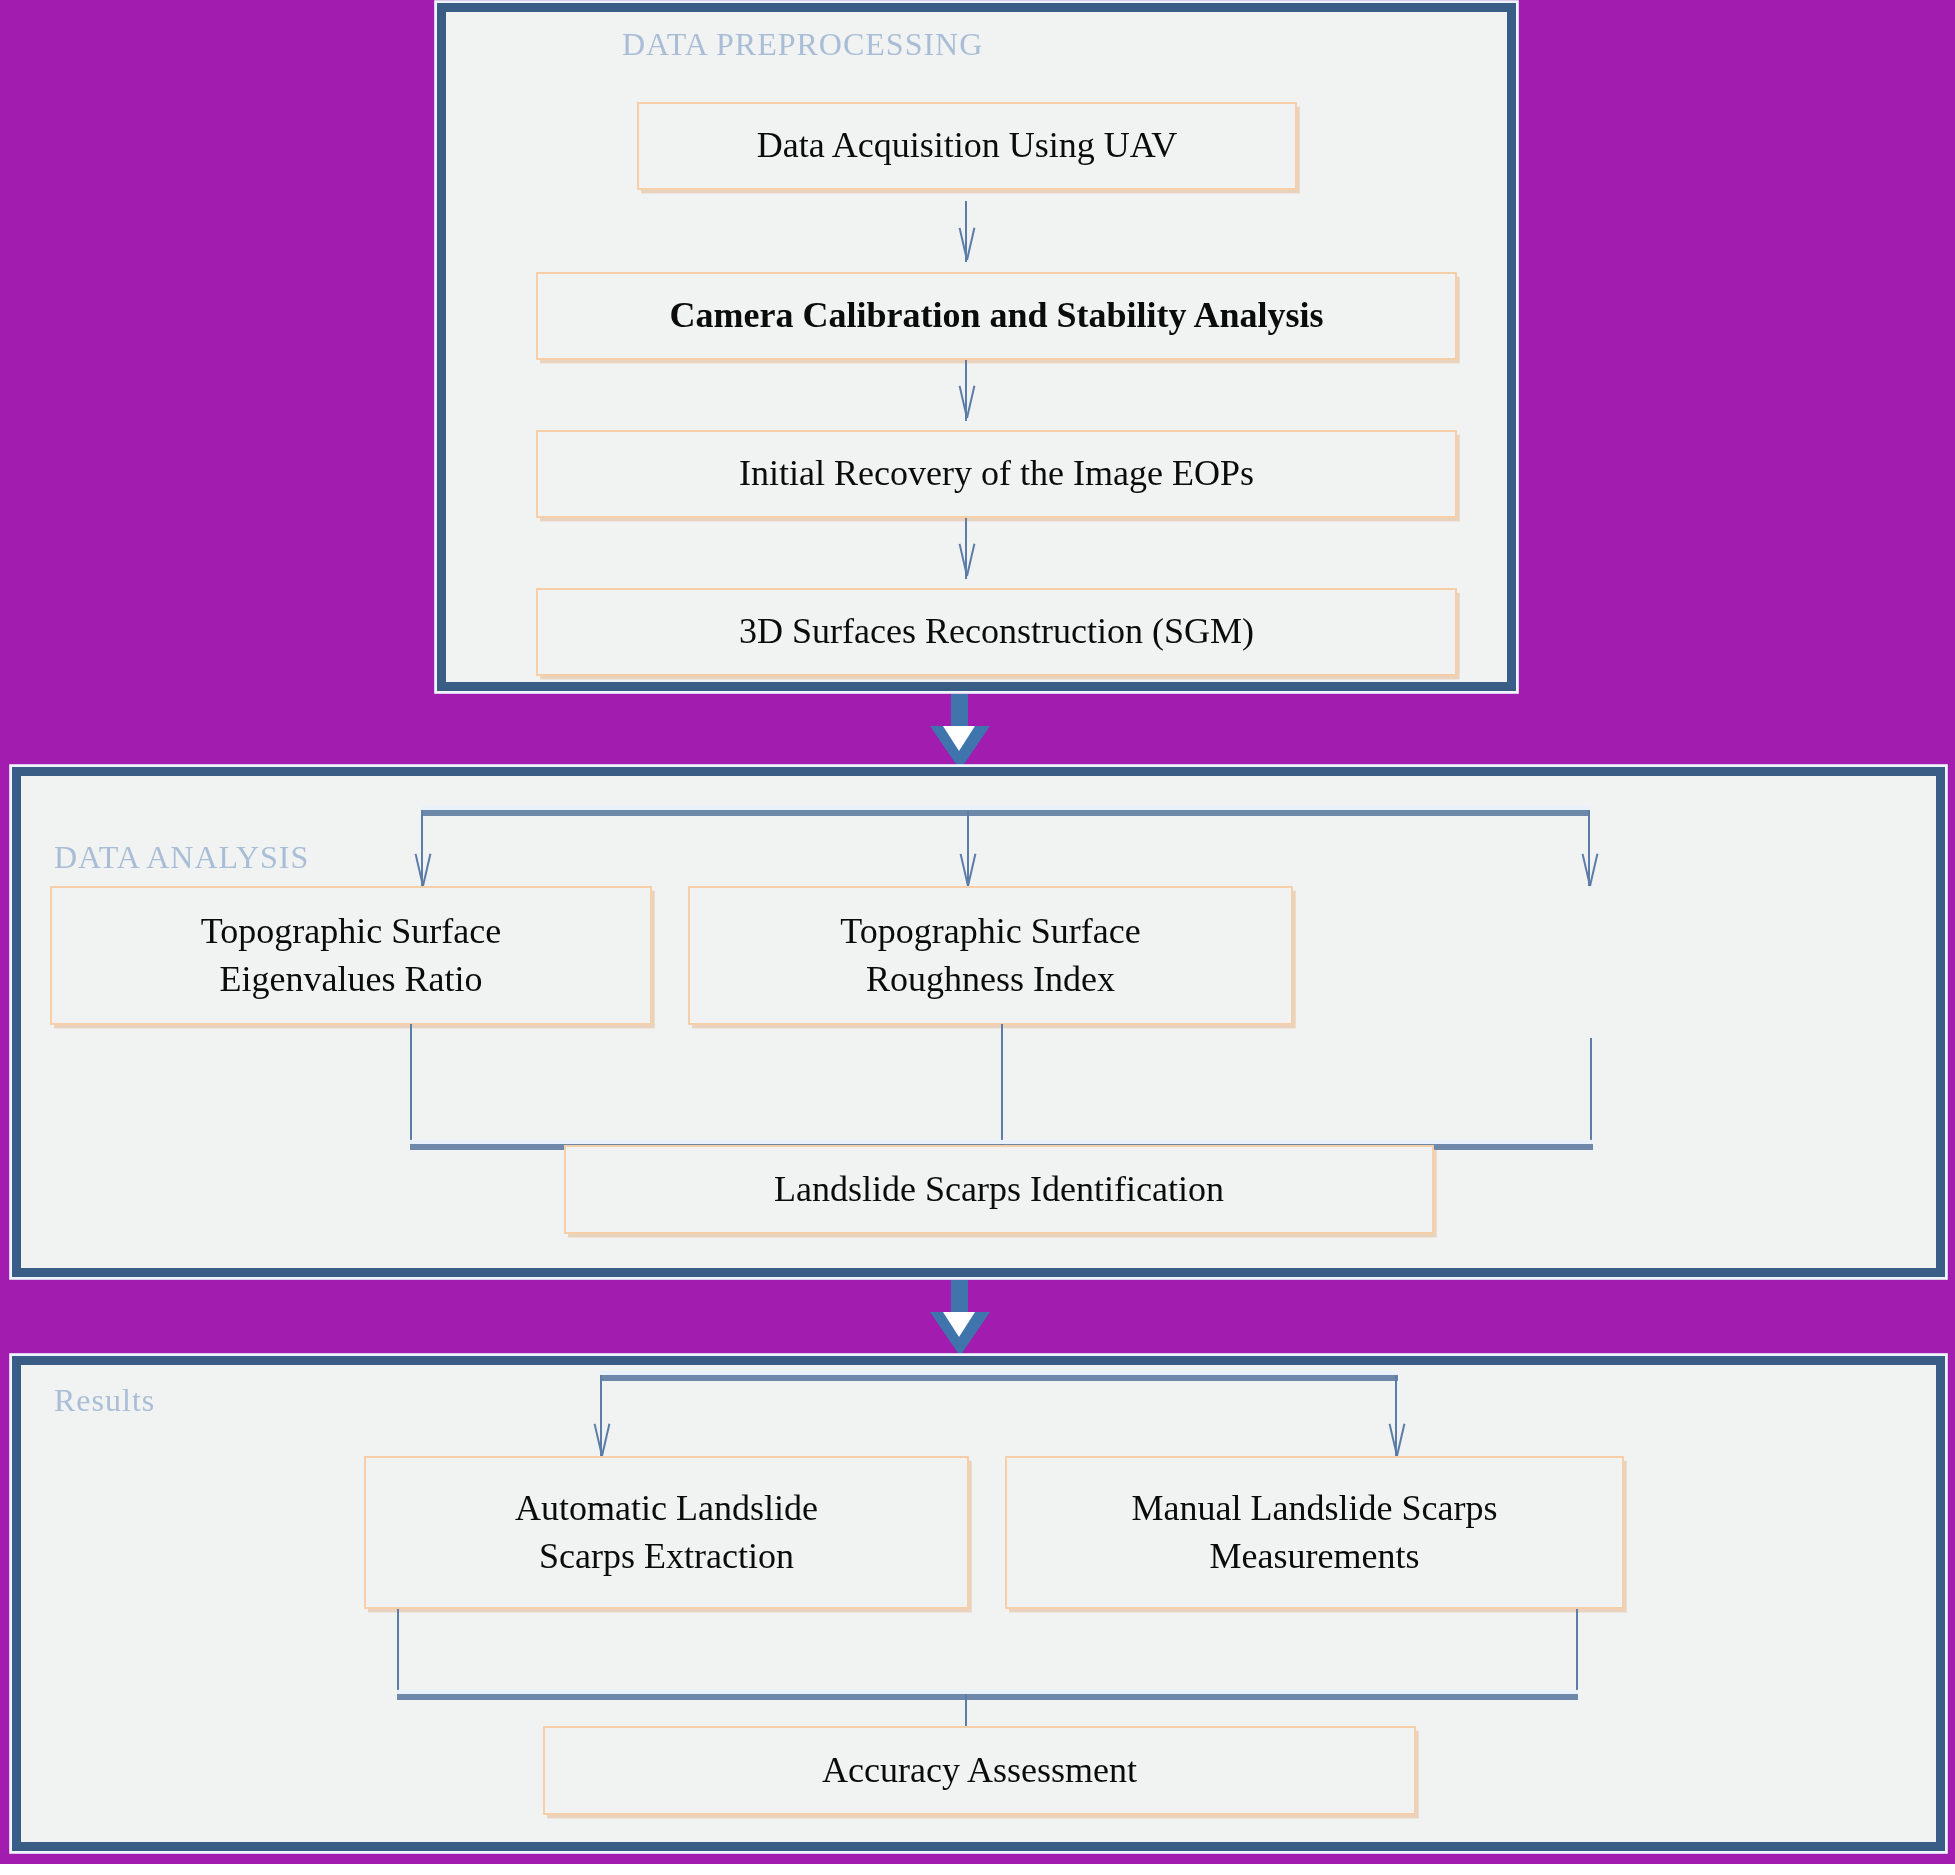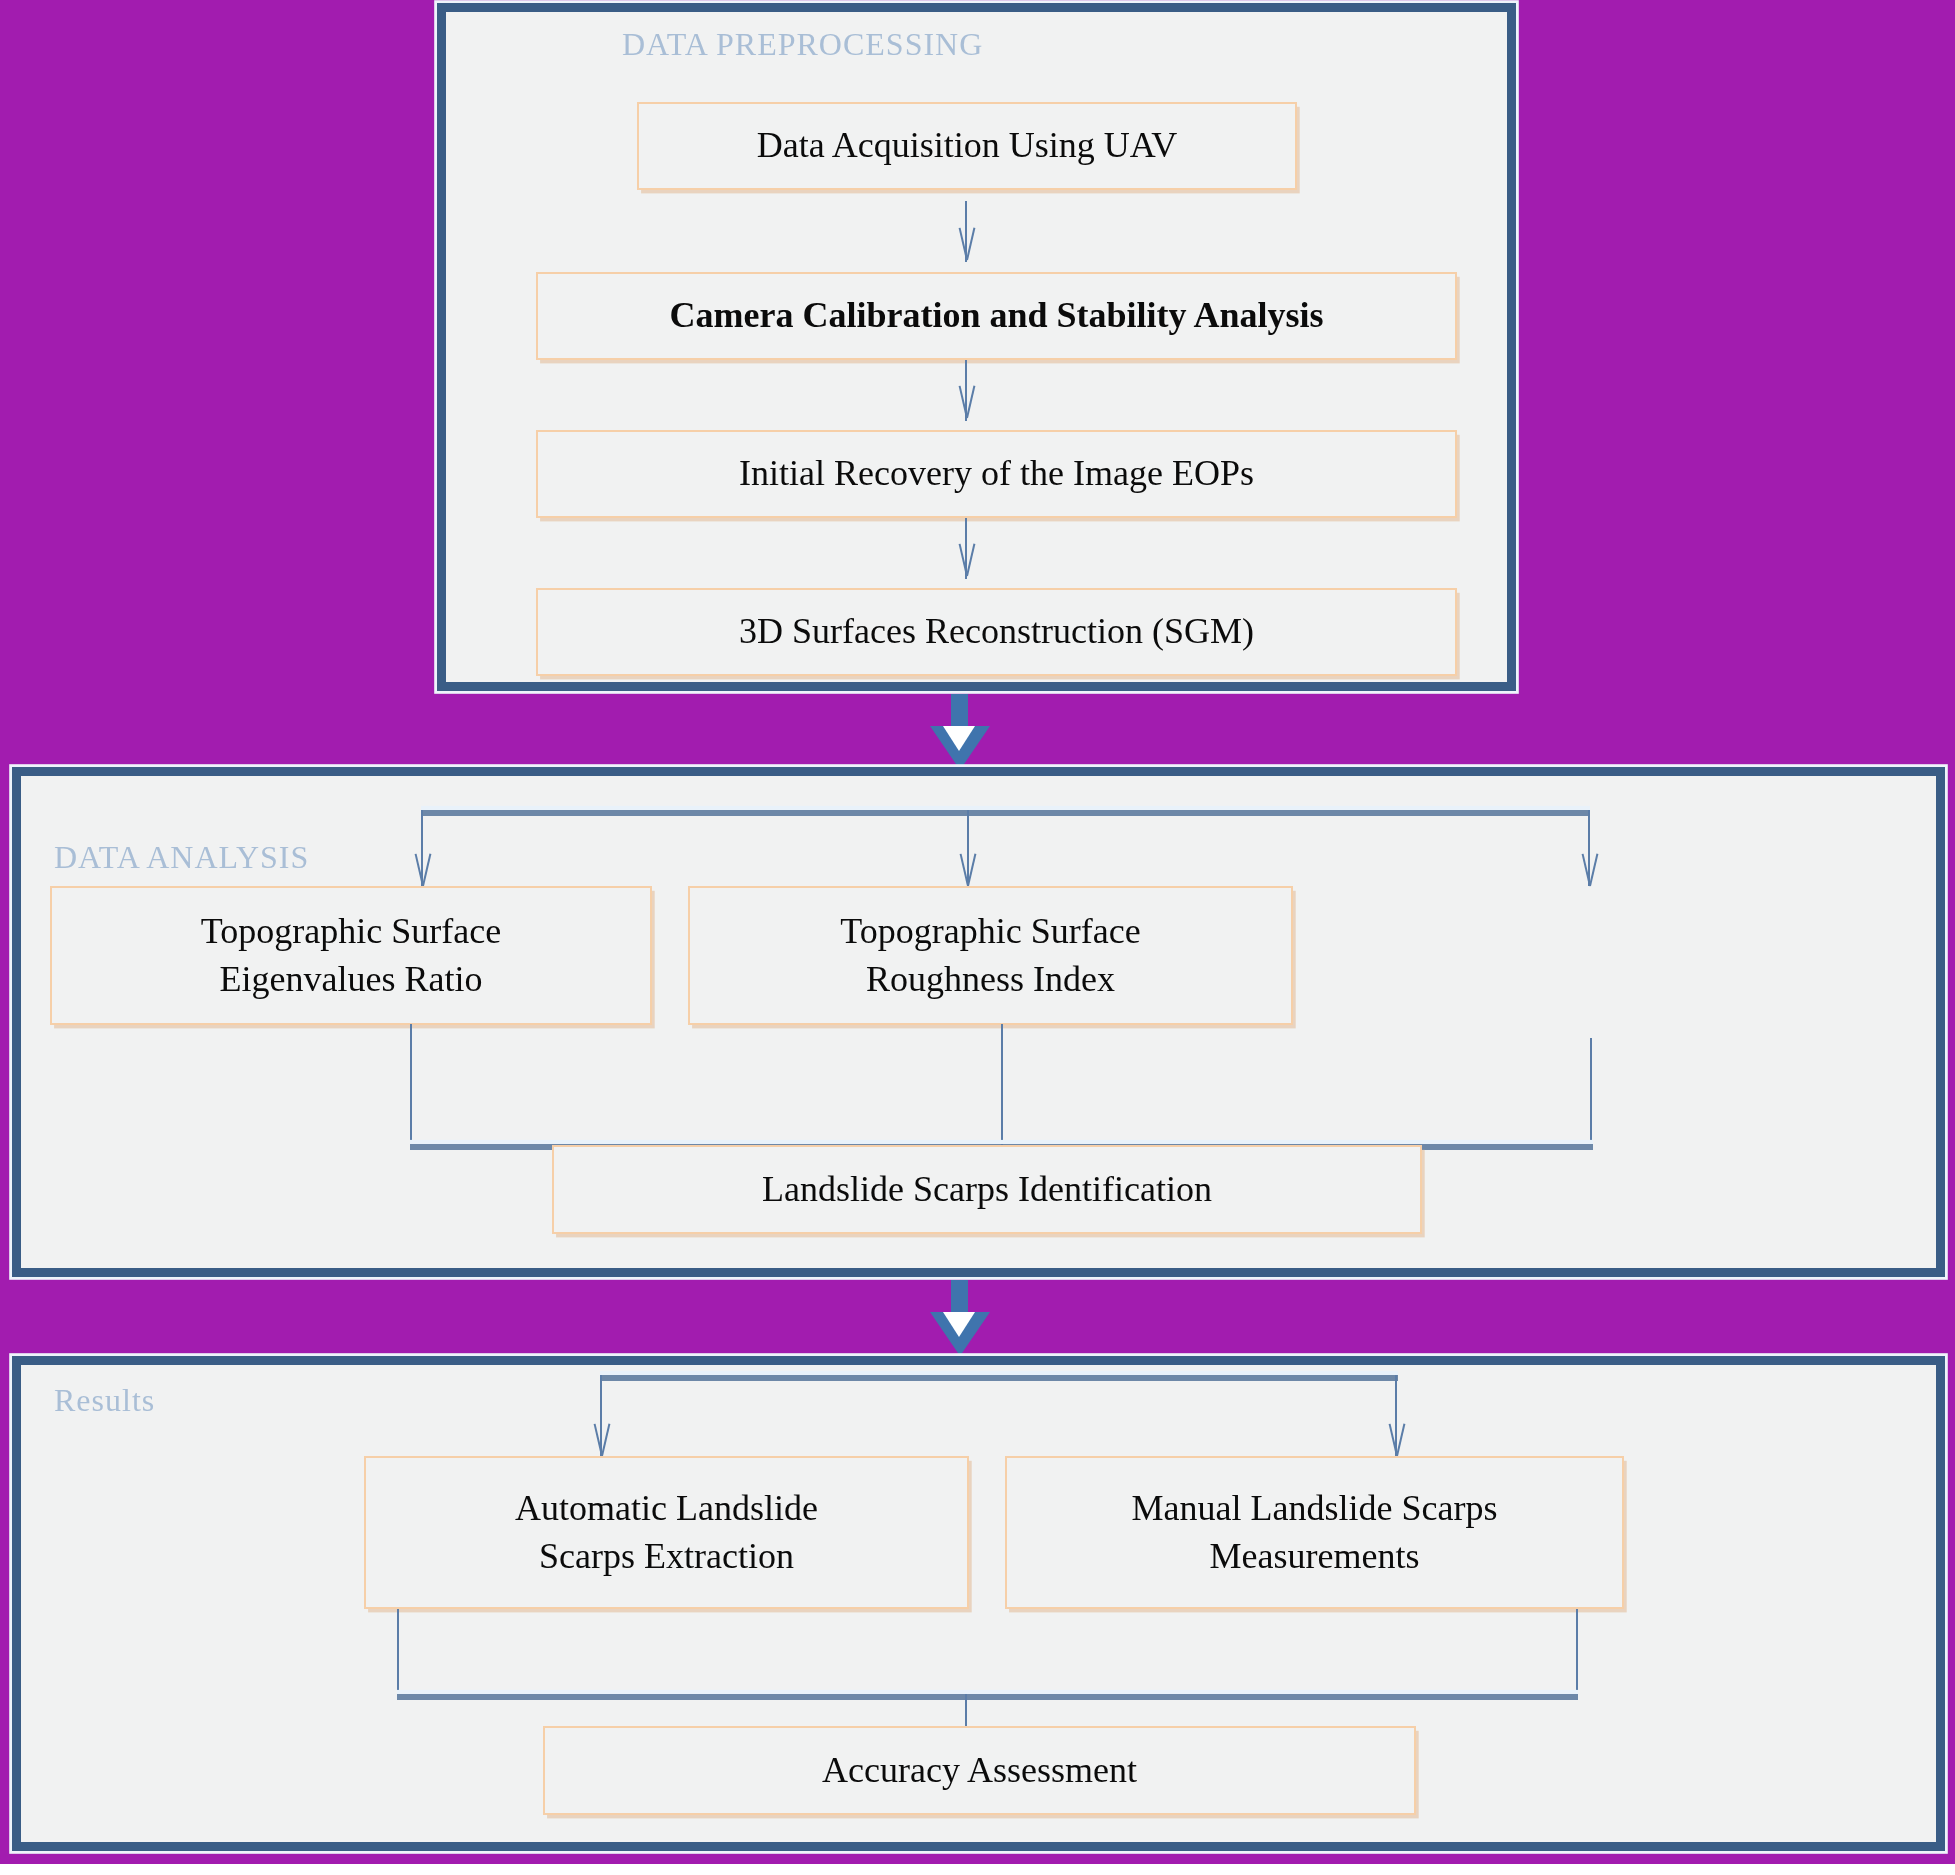--- a/index.html
+++ b/index.html
@@ -201,21 +201,21 @@
   </div>
 
 
   <div class="vline" style="left:410px; top:1024px; height:122px;"></div>
   <div class="vline" style="left:1001px; top:1024px; height:122px;"></div>
   <div class="vline" style="left:1590px; top:1038px; height:109px;"></div>
   <div class="hbar" style="left:410px; top:1144px; width:1183px;"></div>
   <div class="vline" style="left:1001px; top:1144px; height:72px;"></div>
   <div class="vhead" style="left:989px; top:1183px;"></div>
 
-  <div class="pbox" style="left:552px; top:1141px; width:870px; height:89px; top:1145px;">
+  <div class="pbox" style="left:564px; top:1141px; width:870px; height:89px; top:1145px;">
     <span class="txt">Landslide  Scarps Identification</span>
   </div>
 
   <div class="bigarrow" style="left:930px; top:1280px;">
     <div class="shaft"></div>
     <div class="head"></div>
     <div class="notch"></div>
   </div>
 
   <div class="section" style="left:12.4px; top:1356px; width:1933px; height:495px;">

